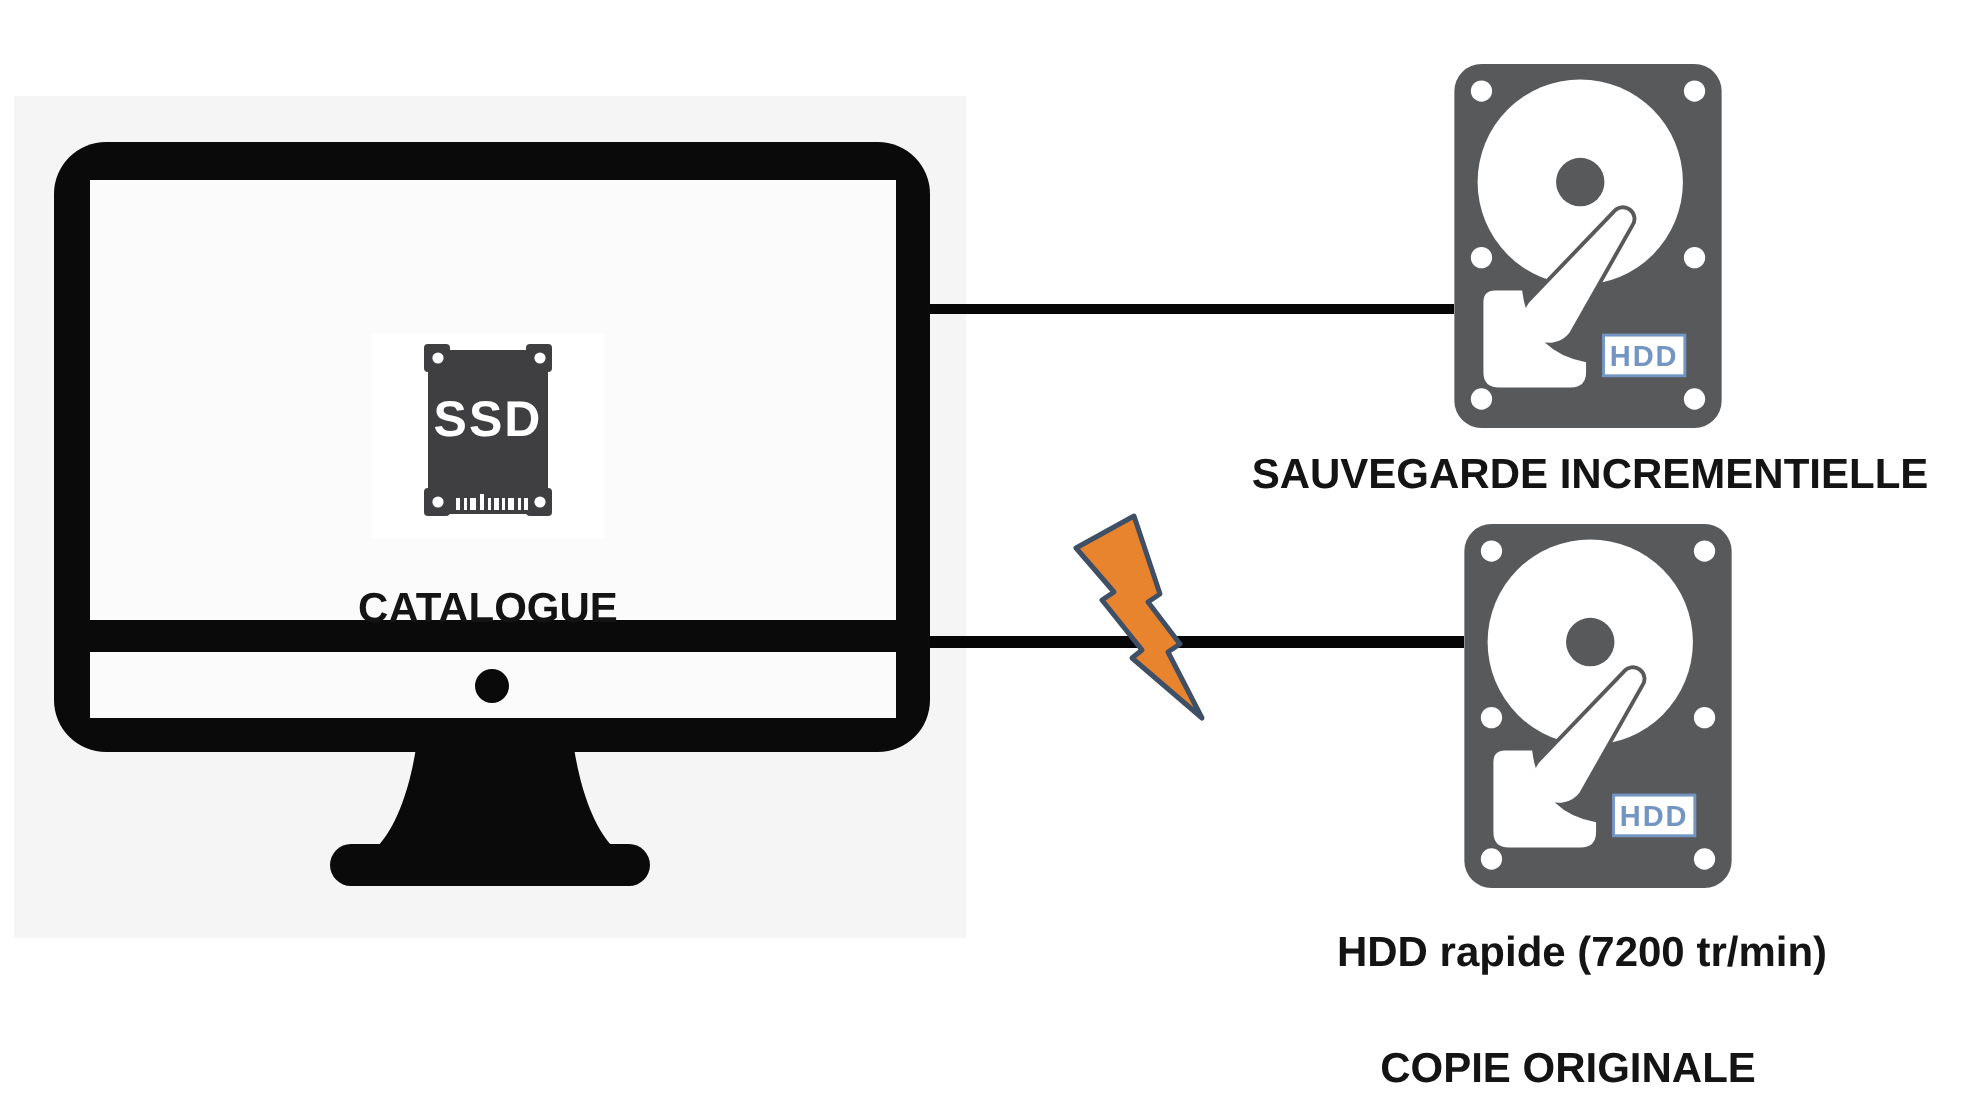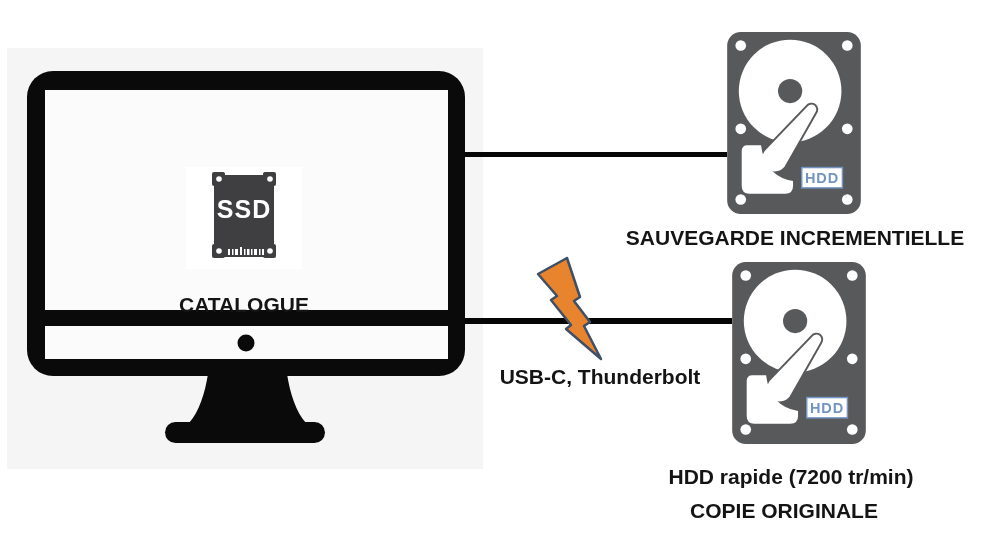--- a/index.html
+++ b/index.html
@@ -111,18 +111,17 @@
     <g>
       <rect x="78" y="141" width="42" height="21" fill="#ffffff" stroke="#7295c4" stroke-width="1.5"></rect>
       <text x="99" y="157" text-anchor="middle" fill="#7295c4" font-size="15" font-weight="bold" letter-spacing="1">HDD</text>
     </g>
   </svg>
 
   <svg class="abs" style="left:530px;top:252px;" width="80" height="115" viewBox="0 0 80 115">
     <polygon points="37,6 8,22 27,44 21,48 41,73 36,77 71,107 54,74 60,70 44,49 50,45" fill="#e8832e" stroke="#3e4f66" stroke-width="2.5" stroke-linejoin="round"></polygon>
   </svg>
 
-  <div class="caption" style="left:480px;top:364px;width:240px;">USB-C, Thunderbolt</div>
 
   <div class="caption" style="left:641px;top:464px;width:300px;">HDD rapide (7200 tr/min)</div>
-  <div class="caption" style="left:634px;top:498px;width:300px;text-align:center;">COPIE ORIGINALE</div>
+  <div class="caption" style="left:634px;top:522px;width:300px;text-align:center;">COPIE ORIGINALE</div>
 
 </div>
 
 </body></html>

